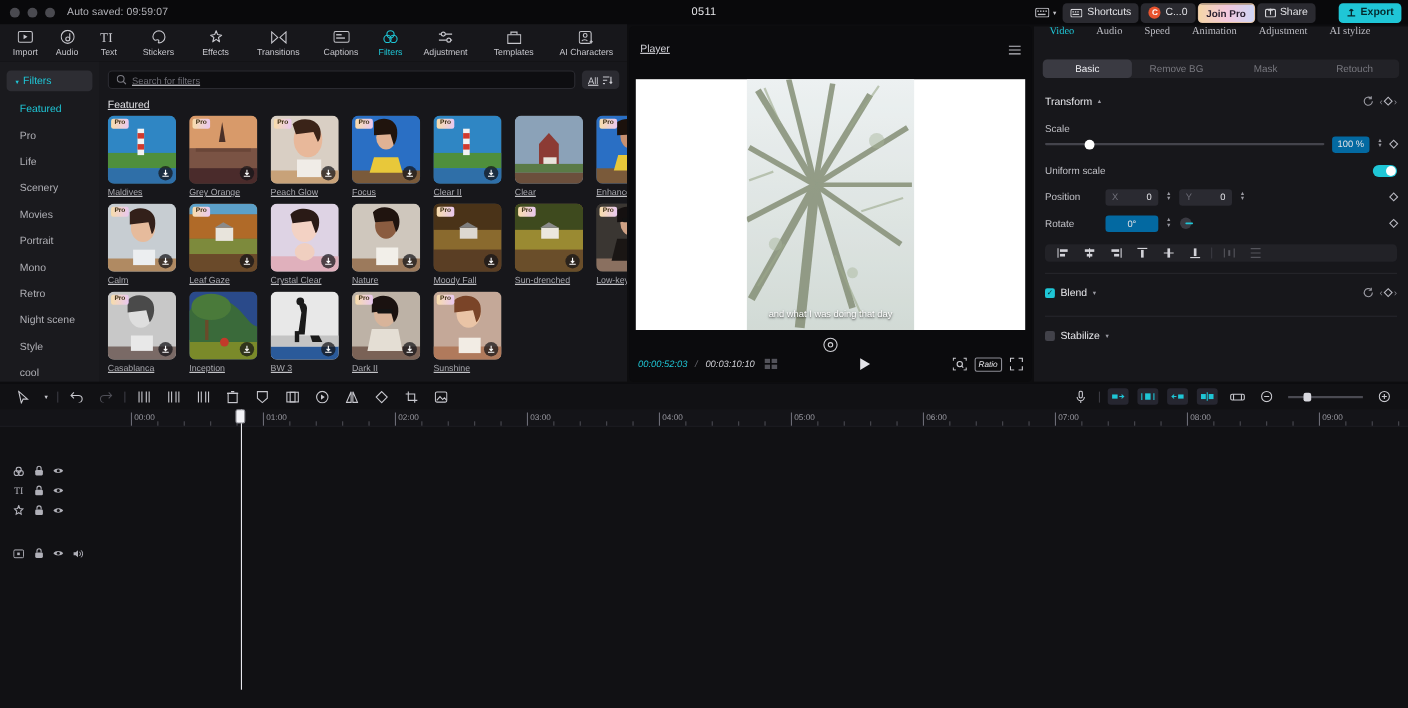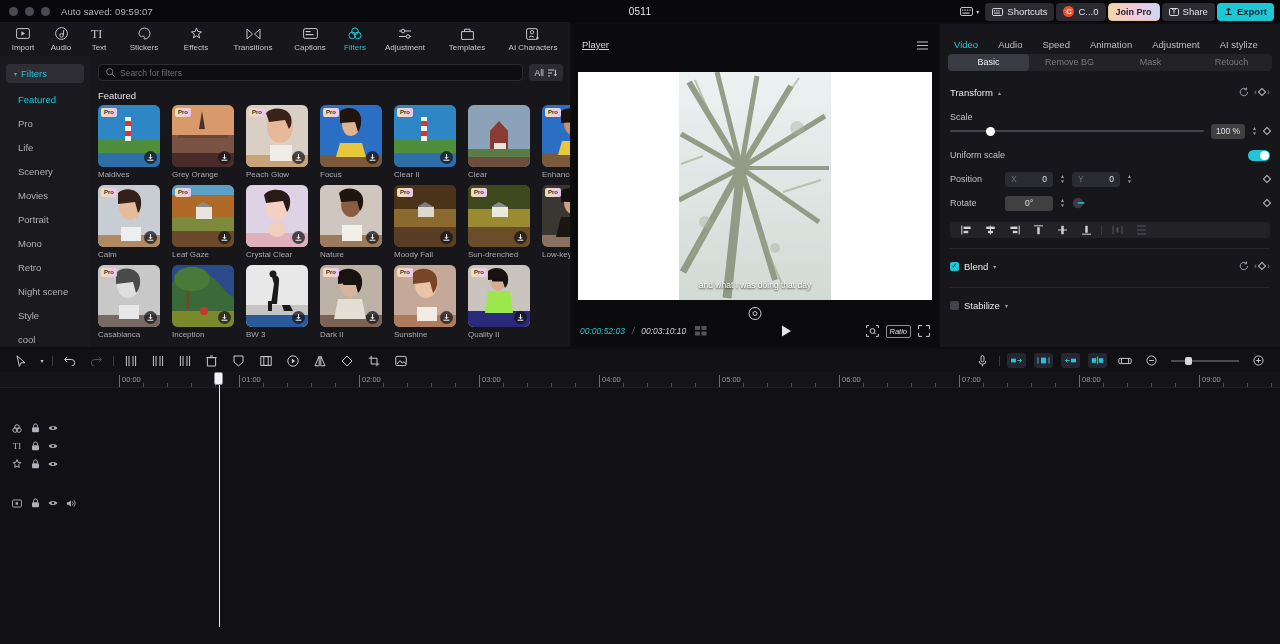--- a/index.html
+++ b/index.html
@@ -39,21 +39,21 @@
   .av-c {
     width: 11px; height: 11px; border-radius: 50%; background: #e8542f;
     color: #fff; font-size: 7.5px; display: flex; align-items: center;
     justify-content: center; font-weight: bold;
   }
   .pill.joinpro {
     background: linear-gradient(90deg,#f5d6a8,#f3c8dd,#cfd6f6);
     color: #2a2030; font-weight: bold; font-size: 9px;
     border: 1px solid #e7c6a8;
   }
-  .pill.export { background: #1fc6d6; color: #04282c; font-weight: bold; }
+  .pill.export { background: #1fc6d6; color: #04282c; font-weight: bold; margin-left: 19px; }
 
   
   .toptabs {
     position: absolute; left: 0; top: 22px; width: 570px; height: 34px;
     background: #17171b; display: flex; align-items: center; padding-left: 4px;
   }
   .ttab {
     width: 38px; height: 33px; display: flex; flex-direction: column;
     align-items: center; justify-content: center; gap: 2px;
     color: #c6c6cc; font-size: 8px; cursor: pointer; flex: 0 0 auto;
@@ -76,21 +76,21 @@
   .cat-head .caret { font-size: 6px; color: #1fc6d6; }
   .cat {
     height: 24px; display: flex; align-items: center; padding-left: 18px;
     font-size: 9.5px; color: #b0b0b6; cursor: pointer;
   }
   .cat.active { color: #1fc6d6; }
 
   
   .browser {
     position: absolute; left: 90px; top: 56px; width: 480px; height: 291px;
-    background: #17171b; overflow: hidden;
+    background: #17171b; overflow: hidden; text-decoration: underline;
   }
   .searchrow { display: flex; align-items: center; gap: 6px; padding: 8px 7px 0 8px; }
   .searchbox {
     flex: 1; height: 17px; border-radius: 4px; background: #0e0e11;
     border: 1px solid #2b2b31; display: flex; align-items: center;
     gap: 5px; padding: 0 7px;
   }
   .searchbox .ph { font-size: 8.5px; color: #6e6e76; }
   .allbtn {
     height: 17px; border-radius: 4px; background: #2b2b31; display: flex;
@@ -163,21 +163,21 @@
     border: 1px solid #8d8d95; border-radius: 2px; font-size: 7.5px;
     padding: 0 3px; color: #e4e4e8; line-height: 11px;
   }
 
   
   .rightpanel {
     position: absolute; left: 940px; top: 24px; width: 340px; height: 323px;
     background: #17171b;
   }
   .rtabs {
-    height: 26px; display: flex; align-items: flex-end; gap: 0; padding: 0 8px;
+    height: 26px; display: flex; align-items: flex-start; gap: 0; padding: 0 8px; font-family: Liberation Serif, serif;
   }
   .rtab { font-size: 9.5px; color: #bdbdc4; padding: 0 10px; cursor: pointer; }
   .rtab:first-child { padding-left: 6px; }
   .rtab.active { color: #1fc6d6; }
   .subtabs {
     margin: 4px 8px 0 8px; height: 17px; border-radius: 4px; background: #222227;
     display: flex; align-items: center;
   }
   .stab {
     flex: 1; text-align: center; font-size: 9px; color: #78787f;
@@ -194,21 +194,21 @@
     display: flex; align-items: center; padding: 0 10px; height: 20px;
     margin-top: 4px; gap: 7px;
   }
   .lbl { font-size: 9px; color: #c0c0c6; }
   .slider { flex: 1; height: 2px; background: #44444c; border-radius: 2px; position: relative; }
   .sl-knob {
     position: absolute; top: -3.5px; width: 9px; height: 9px; border-radius: 50%;
     background: #fff;
   }
   .numbox {
-    height: 15px; min-width: 34px; border-radius: 3px; background: #404040;
+    height: 15px; min-width: 34px; border-radius: 3px; background: #0369a1;
     display: flex; align-items: center; justify-content: center;
     font-size: 8.5px; color: #e2e2e6; padding: 0 4px;
   }
   .stepper { display:flex; flex-direction:column; align-items:center; color:#9a9aa2; font-size:5px; line-height:5px; }
   .xy {
     height: 15px; width: 48px; border-radius: 3px; background: #2a2a31;
     display: flex; align-items: center; justify-content: space-between;
     padding: 0 6px; font-size: 8.5px;
   }
   .xy .ax { color: #70707a; }
@@ -845,39 +845,20 @@
           <span class="probadge">Pro</span>
           <span class="dl">
               <svg width="7" height="7" viewBox="0 0 7 7">
                 <path d="M3.5 0v4.6M1.9 3.2l1.6 1.6 1.6-1.6M0.6 6.2h5.8" stroke="#fff" fill="none"></path>
               </svg>
             </span>
         </div>
         <div class="cap">Sunshine</div>
       </div>
 
-      <div class="cell">
-        <div class="thumb">
-          <svg width="62" height="62" viewBox="0 0 62 62">
-              <rect width="62" height="62" fill="#cac4be"></rect>
-              <rect y="46" width="62" height="16" fill="#2a2a7a"></rect>
-              <ellipse cx="30" cy="16" rx="8" ry="10" fill="#d8ac90"></ellipse>
-              <path d="M20 6c7-6 19-3 20 6 1 8-3 11-3 11l-3-9-14 1z" fill="#181212"></path>
-              <rect x="24" y="13" width="12" height="3.5" rx="1" fill="#111"></rect>
-              <path d="M20 26h22l3 22H17z" fill="#9ae84a"></path>
-            </svg>
-          <span class="probadge">Pro</span>
-          <span class="dl">
-              <svg width="7" height="7" viewBox="0 0 7 7">
-                <path d="M3.5 0v4.6M1.9 3.2l1.6 1.6 1.6-1.6M0.6 6.2h5.8" stroke="#fff" fill="none"></path>
-              </svg>
-            </span>
-        </div>
-        <div class="cap">Quality II</div>
-      </div>
 
     </div>
   </div>
 
   <div class="player">
     <div class="player-head">
       <span>Player</span>
       <span>
           <svg width="11" height="9" viewBox="0 0 11 9">
             <path d="M0 1h11M0 4.5h11M0 8h11" stroke="#c0c0c6"></path>

